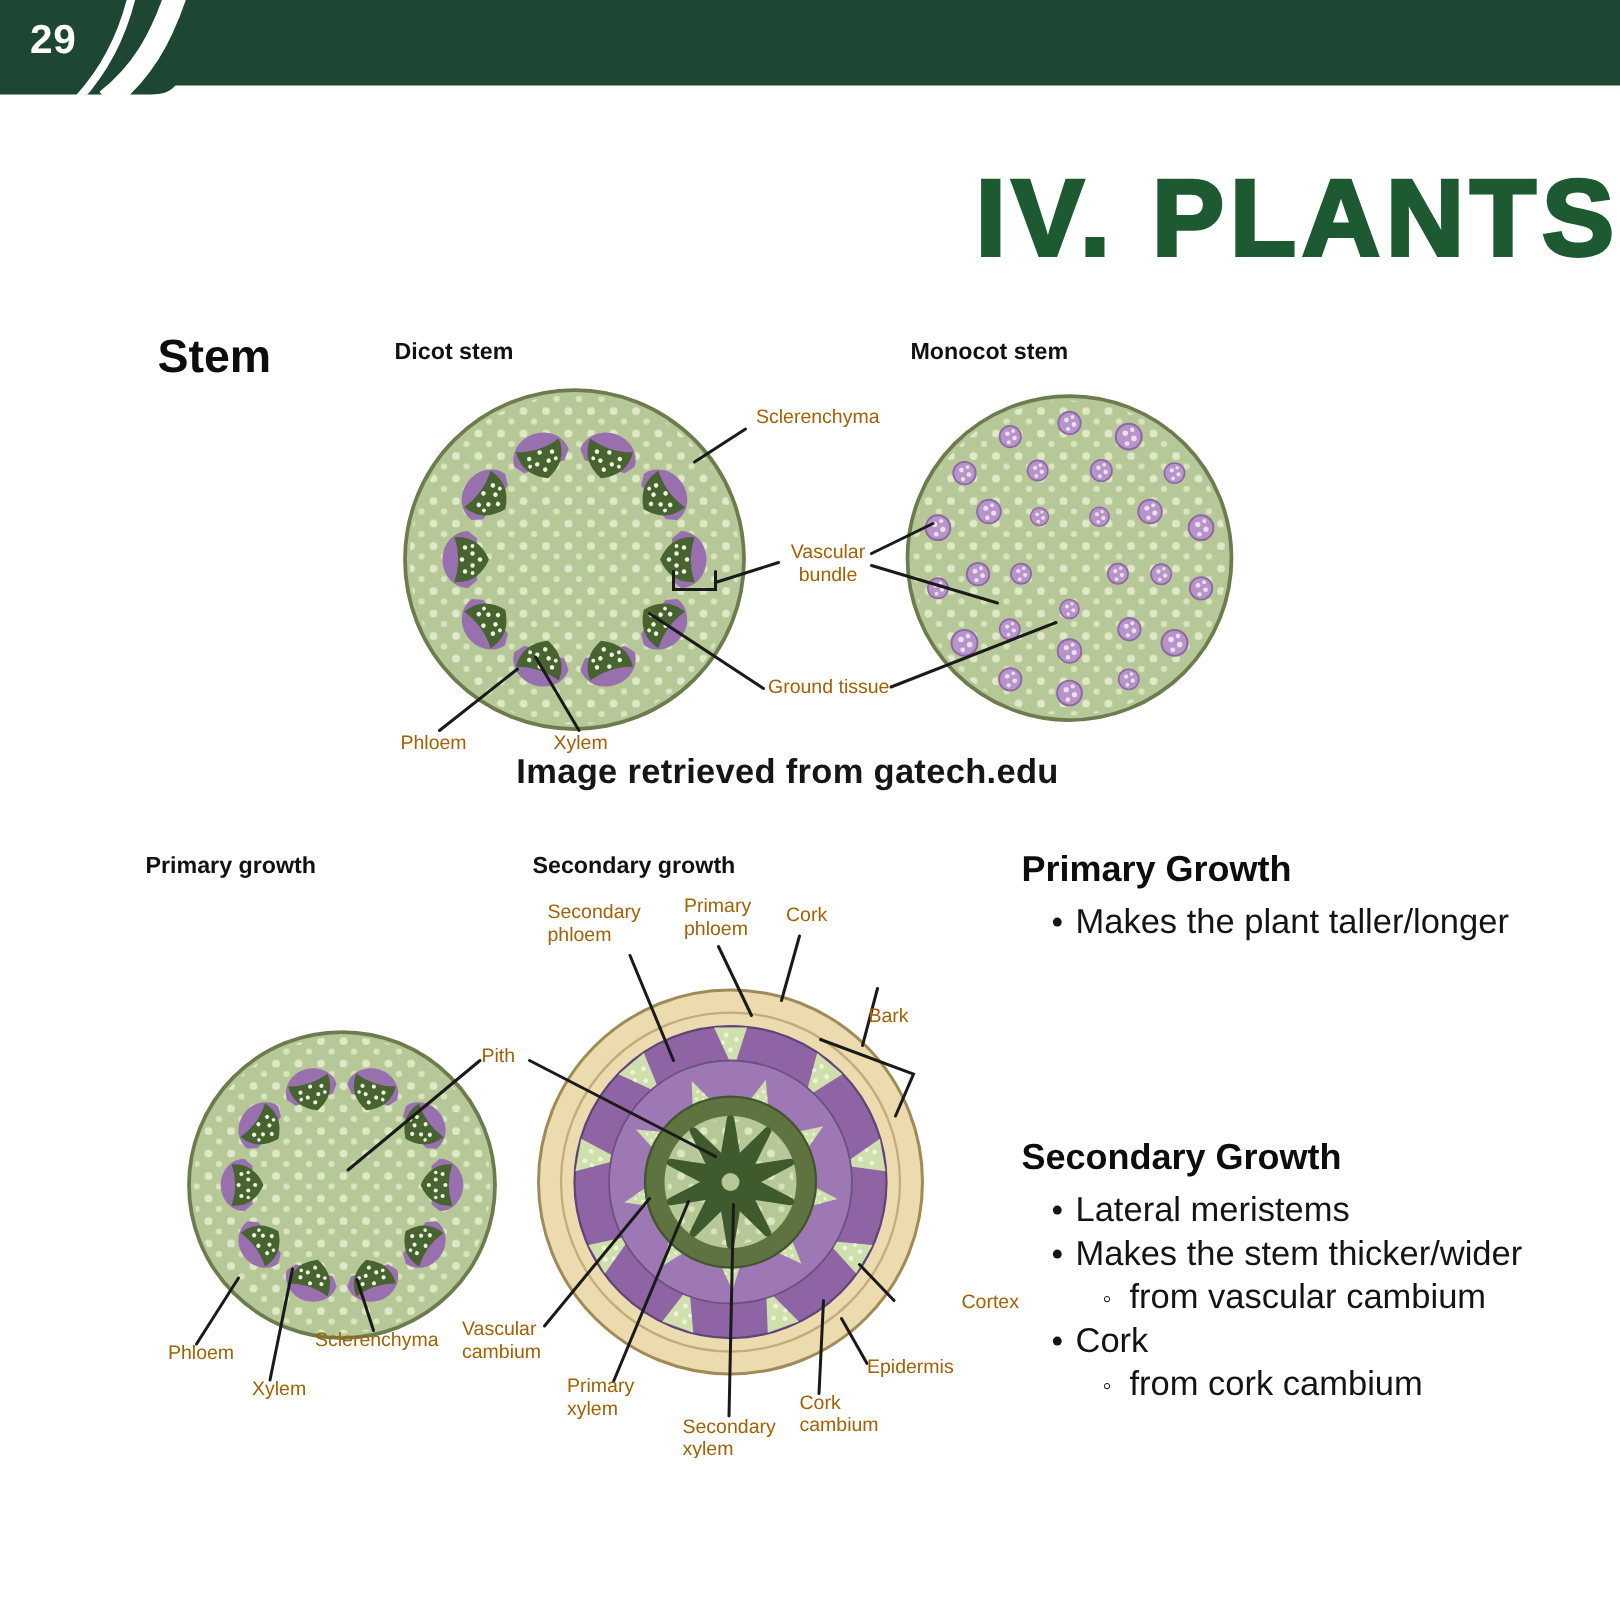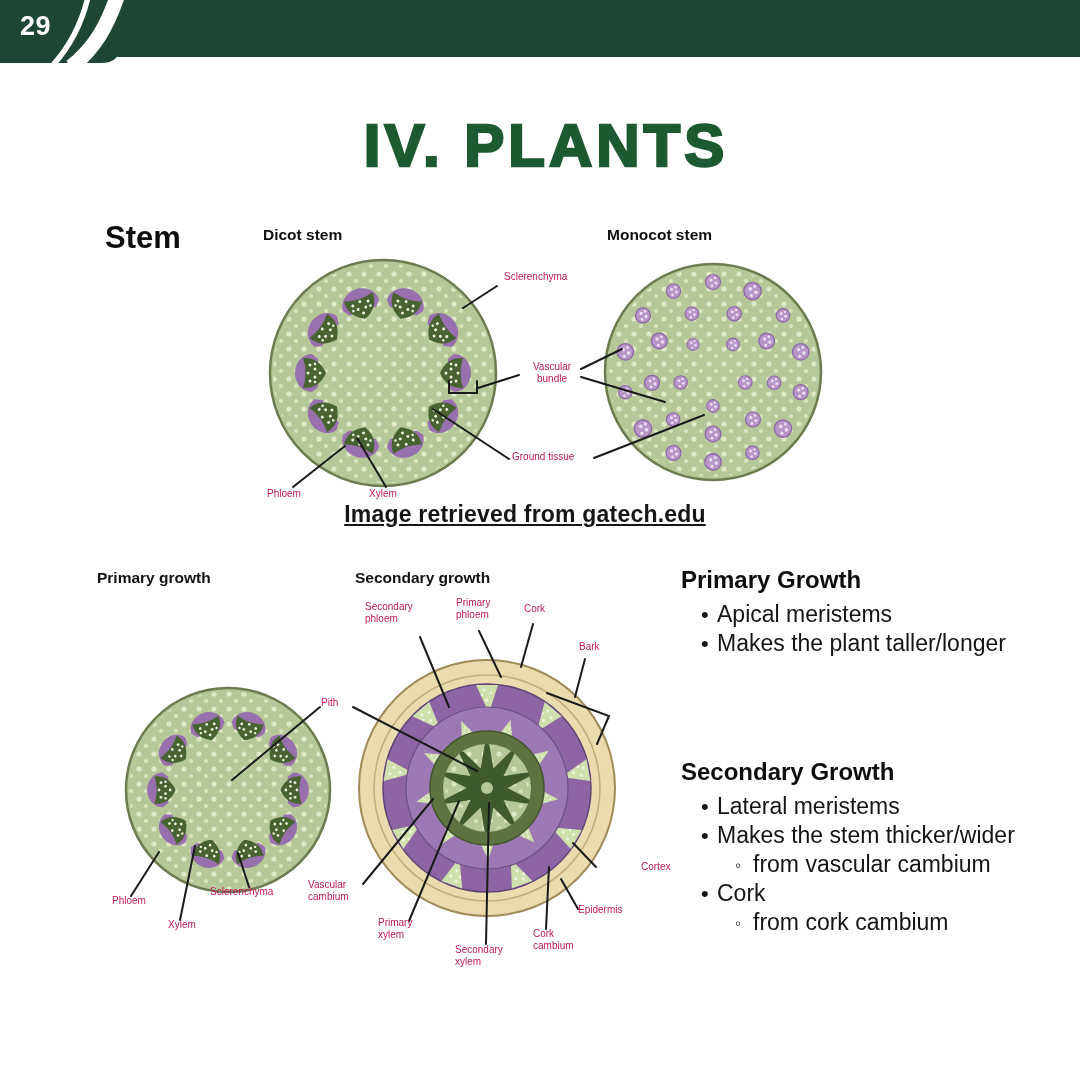--- a/index.html
+++ b/index.html
@@ -5,29 +5,29 @@
   html,body{margin:0;padding:0;background:#ffffff;}
   .slide{position:relative;width:1080px;height:972px;background:#ffffff;overflow:hidden;
          font-family:"Liberation Sans",sans-serif;color:#141414;}
   
   .header-svg{position:absolute;left:0;top:0;z-index:3;}
   .page-num{position:absolute;left:20px;top:11px;z-index:4;color:#ffffff;
             font-size:27px;font-weight:800;letter-spacing:.5px;}
   .header-title{position:absolute;right:24px;top:12px;z-index:4;color:#eef6ee;
             font-size:26px;font-weight:600;letter-spacing:.3px;}
   
-  .main-title{position:absolute;left:0;right:0;top:98px;z-index:2;text-align:center;
-            font-size:60px;line-height:96px;font-weight:900;letter-spacing:4px;
+  .main-title{position:absolute;left:0;right:0;top:98px;z-index:2;text-align:right;
+            font-size:72px;line-height:96px;font-weight:900;letter-spacing:4px;
             color:#1d5a31;margin-left:12px;-webkit-text-stroke:2.5px #1d5a31;}
   .section-label{position:absolute;left:105px;top:220px;z-index:2;
             font-size:31px;font-weight:800;color:#0d0d0d;}
   
   .art{position:absolute;left:0;top:0;z-index:1;}
   
-  .lbl{position:absolute;z-index:2;font-size:10px;line-height:1.15;color:#be185d;
+  .lbl{position:absolute;z-index:2;font-size:13px;line-height:1.15;color:#a16207;
        white-space:pre-line;}
   .lbl.b{font-weight:700;font-size:15.5px;color:#111;}
   .lbl.c{text-align:center;}
   
   .caption{position:absolute;z-index:2;text-align:center;font-size:23px;
            font-weight:600;color:#161616;letter-spacing:.2px;}
   
   .panel{position:absolute;left:681px;width:392px;z-index:2;}
   .panel h3{margin:0;font-size:24px;font-weight:800;color:#0d0d0d;}
   .panel ul{margin:6px 0 0 0;padding:0;list-style:none;}
@@ -218,49 +218,48 @@
   </svg>
 
   <div class="lbl b" style="left:263px;top:226px;">Dicot stem</div>
   <div class="lbl b" style="left:607px;top:226px;">Monocot stem</div>
   <div class="lbl" style="left:504px;top:271px;">Sclerenchyma</div>
   <div class="lbl c" style="left:517px;top:361px;width:70px;">Vascular
 bundle</div>
   <div class="lbl" style="left:512px;top:451px;">Ground tissue</div>
   <div class="lbl" style="left:267px;top:488px;">Phloem</div>
   <div class="lbl" style="left:369px;top:488px;">Xylem</div>
-  <div class="caption" style="left:230px;top:501px;width:590px;text-decoration:underline;">Image retrieved from gatech.edu</div>
+  <div class="caption" style="left:230px;top:501px;width:590px;">Image retrieved from gatech.edu</div>
 
   <div class="lbl b" style="left:97px;top:569px;">Primary growth</div>
   <div class="lbl b" style="left:355px;top:569px;">Secondary growth</div>
   <div class="lbl" style="left:365px;top:601px;">Secondary
 phloem</div>
   <div class="lbl" style="left:456px;top:597px;">Primary
 phloem</div>
   <div class="lbl" style="left:524px;top:603px;">Cork</div>
-  <div class="lbl" style="left:579px;top:641px;">Bark</div>
+  <div class="lbl" style="left:579px;top:670px;">Bark</div>
   <div class="lbl" style="left:321px;top:697px;">Pith</div>
   <div class="lbl" style="left:308px;top:879px;">Vascular
 cambium</div>
   <div class="lbl" style="left:378px;top:917px;">Primary
 xylem</div>
   <div class="lbl" style="left:455px;top:944px;">Secondary
 xylem</div>
   <div class="lbl" style="left:533px;top:928px;">Cork
 cambium</div>
   <div class="lbl" style="left:597px;top:861px;margin-left:44px;">Cortex</div>
   <div class="lbl" style="left:578px;top:904px;">Epidermis</div>
   <div class="lbl" style="left:112px;top:895px;">Phloem</div>
   <div class="lbl" style="left:168px;top:919px;">Xylem</div>
   <div class="lbl" style="left:210px;top:886px;">Sclerenchyma</div>
 
   <div class="panel" style="top:566px;">
     <h3>Primary Growth</h3>
     <ul>
-      <li class="lvl1">Apical meristems</li>
       <li class="lvl1">Makes the plant taller/longer</li>
     </ul>
   </div>
 
   <div class="panel" style="top:758px;">
     <h3>Secondary Growth</h3>
     <ul>
       <li class="lvl1">Lateral meristems</li>
       <li class="lvl1">Makes the stem thicker/wider</li>
       <li class="lvl2">from vascular cambium</li>

